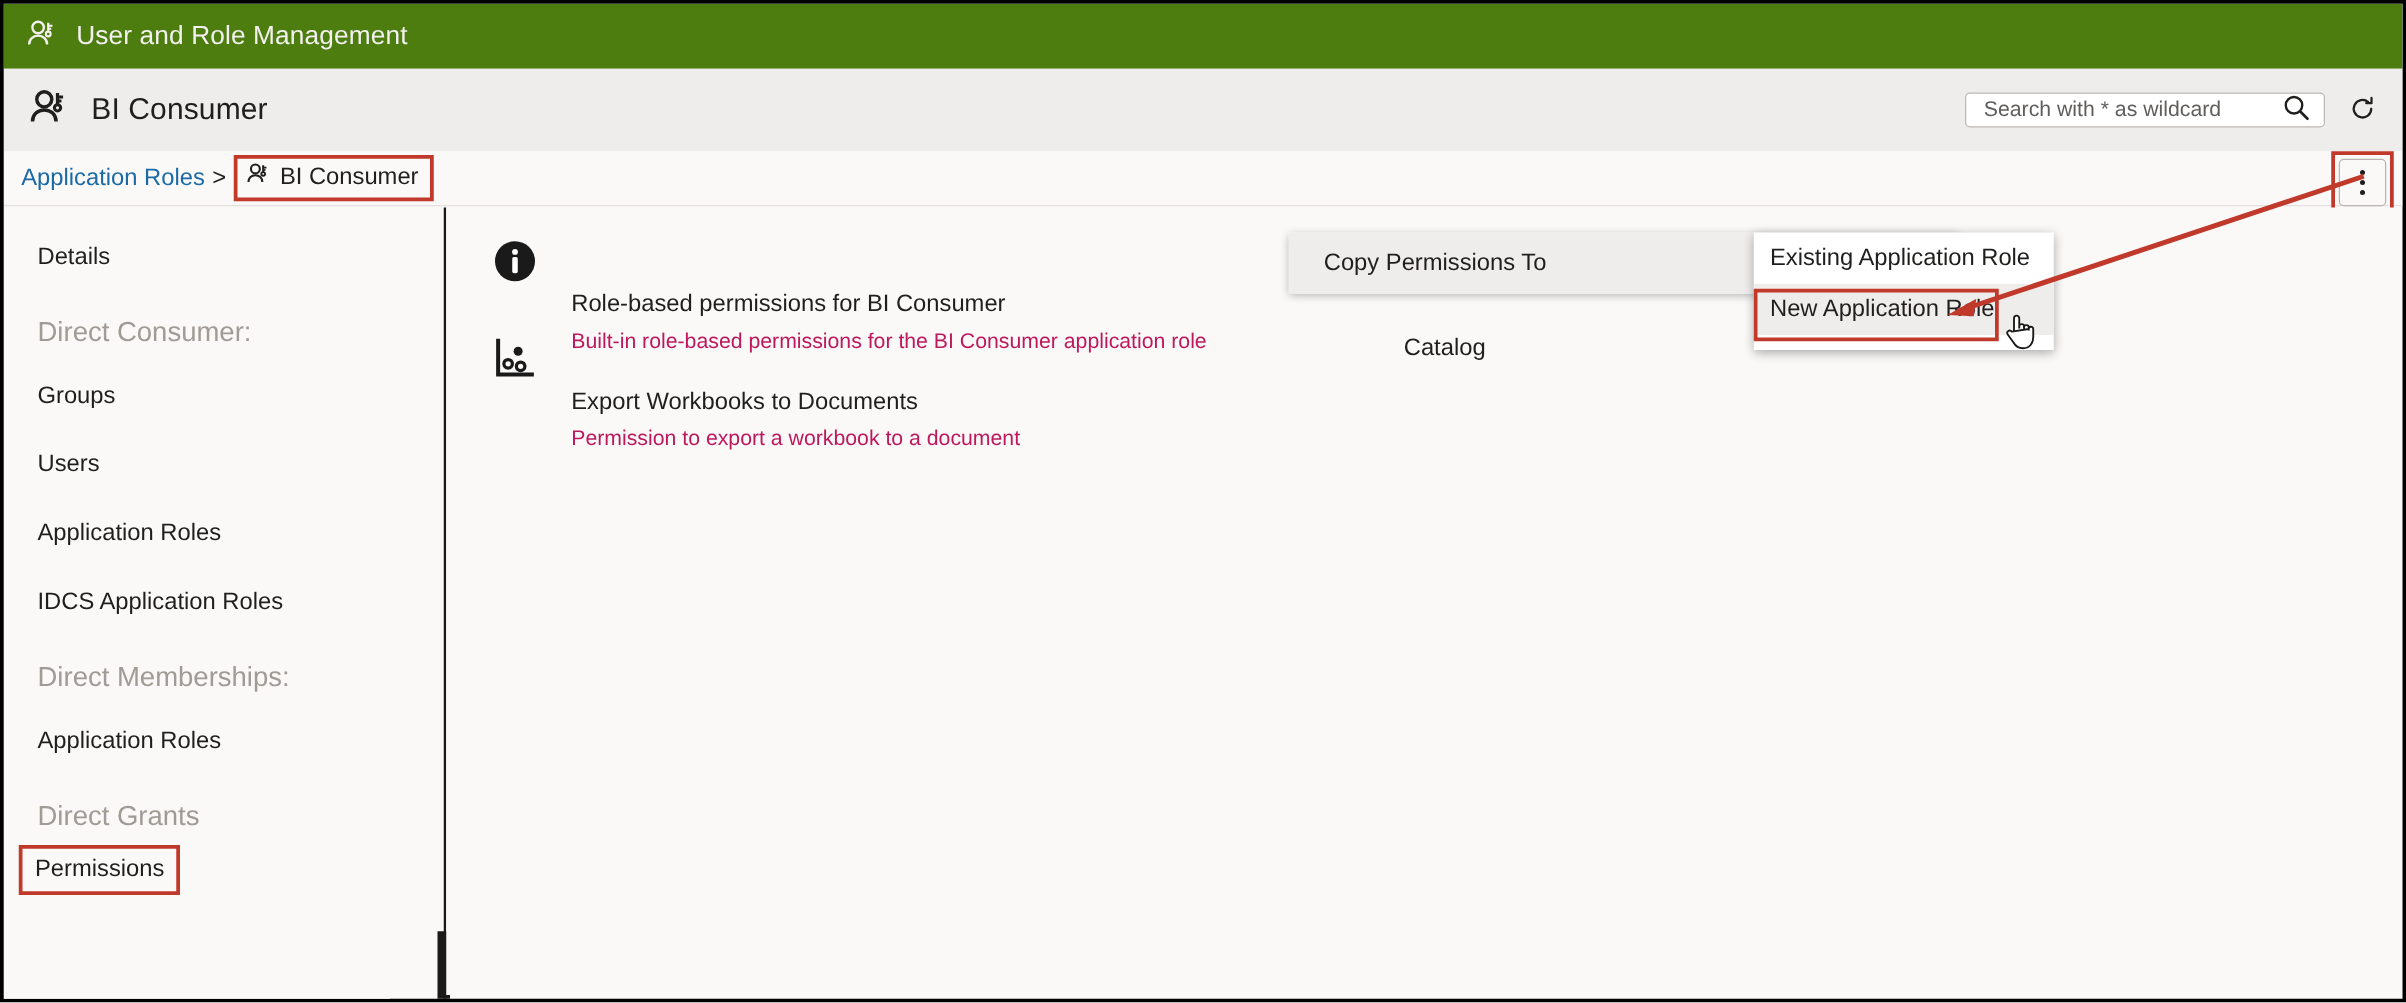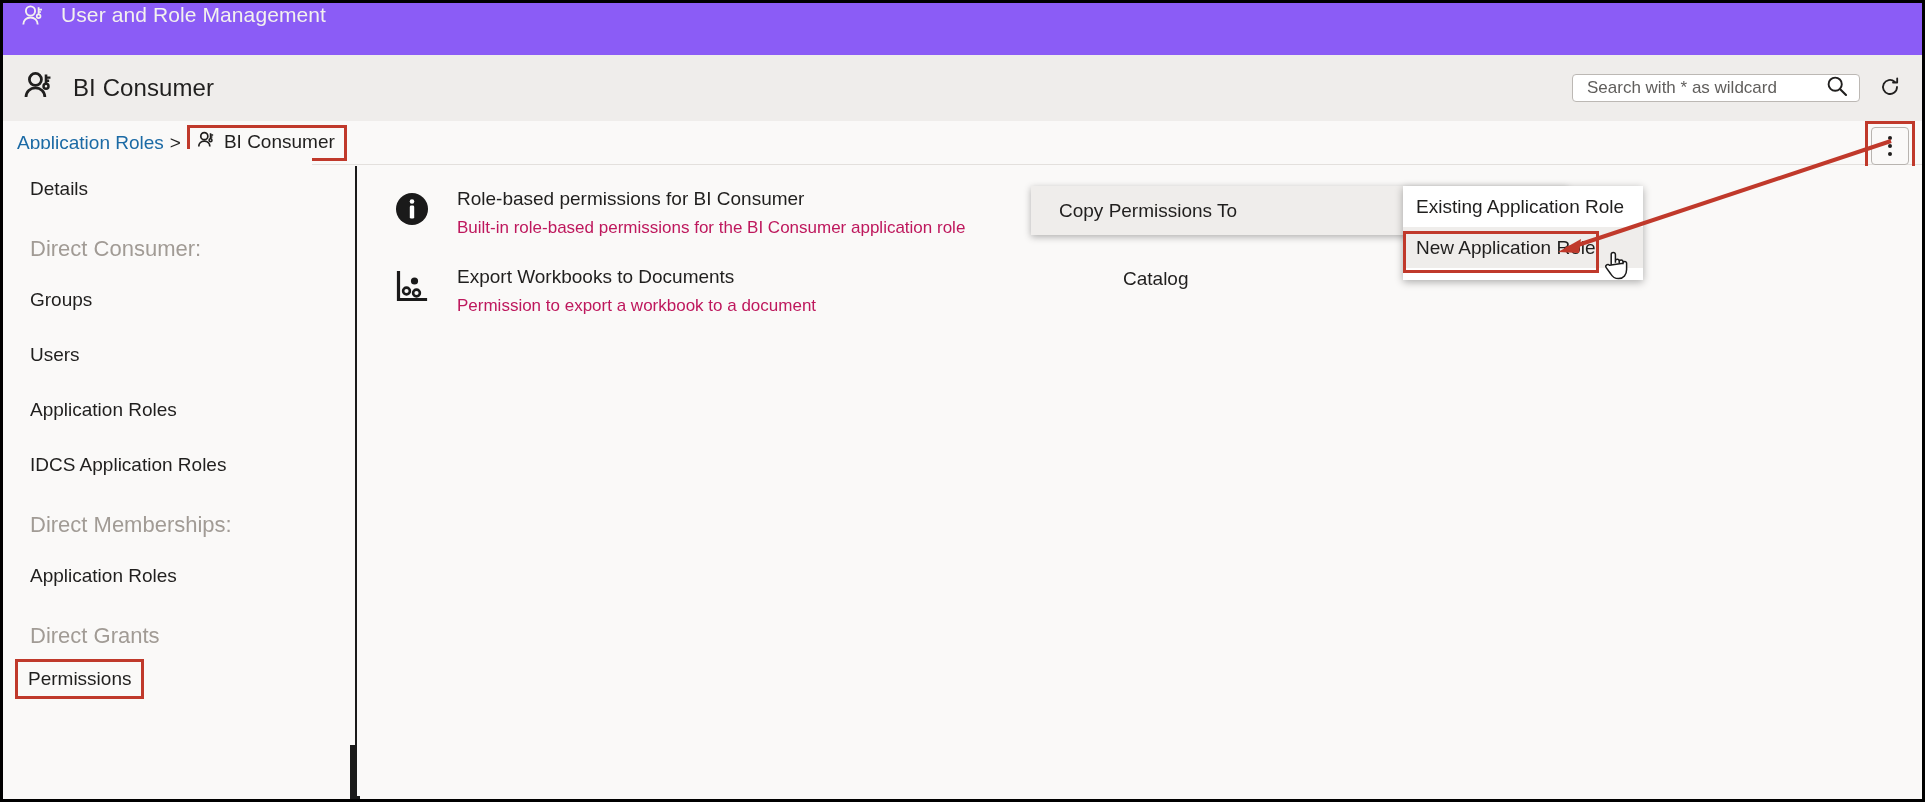--- a/index.html
+++ b/index.html
@@ -20,22 +20,23 @@
     background: #faf9f8;
     overflow: hidden;
   }
 
   
   .topbar {
     position: absolute;
     left: 0; top: 0;
     width: 1919px;
     height: 52px;
-    background: #8b5cf6;
-    display: flex;
+    background: #4d7c0f;
+    display: flex;
+    align-items: center;
     padding-left: 18px;
     gap: 14px;
   }
   .topbar-title {
     color: #f3f1ef;
     font-size: 21px;
     letter-spacing: .1px;
   }
   .icon-userkey { display: block; }
 
@@ -139,21 +140,21 @@
     display: flex; flex-direction: column;
     align-items: center; justify-content: center;
     gap: 4px;
     cursor: pointer;
   }
   .kebab-dot { width: 4px; height: 4px; border-radius: 50%; background: #201f1e; }
 
   
   .sidebar {
     position: absolute;
-    left: 0; top: 146px;
+    left: 0; top: 163px;
     width: 309px;
     height: 636px;
     background: #faf9f8;
     padding-top: 12px;
   }
   .nav-item {
     font-size: 19px;
     color: #201f1e;
     padding: 0 0 0 27px;
     height: 55px;
@@ -205,21 +206,21 @@
     height: 78px;
     padding-left: 32px;
   }
   .perm-icon {
     width: 46px;
     display: flex;
     justify-content: center;
     padding-top: 6px;
     flex: 0 0 46px;
   }
-  .perm-text { margin-left: 22px; width: 660px; }
+  .perm-text { margin-left: 22px; width: 660px; margin-top: 45px; }
   .perm-title { font-size: 19px; color: #201f1e; line-height: 26px; }
   .perm-desc  { font-size: 17px; color: #be185d; line-height: 26px; margin-top: 3px; }
   .perm-scope { font-size: 19px; color: #201f1e; padding-top: 4px; margin-left: 6px; }
 
   
   .menu-parent {
     position: absolute;
     left: 1028px; top: 183px;
     width: 537px;
     background: #faf9f8;

